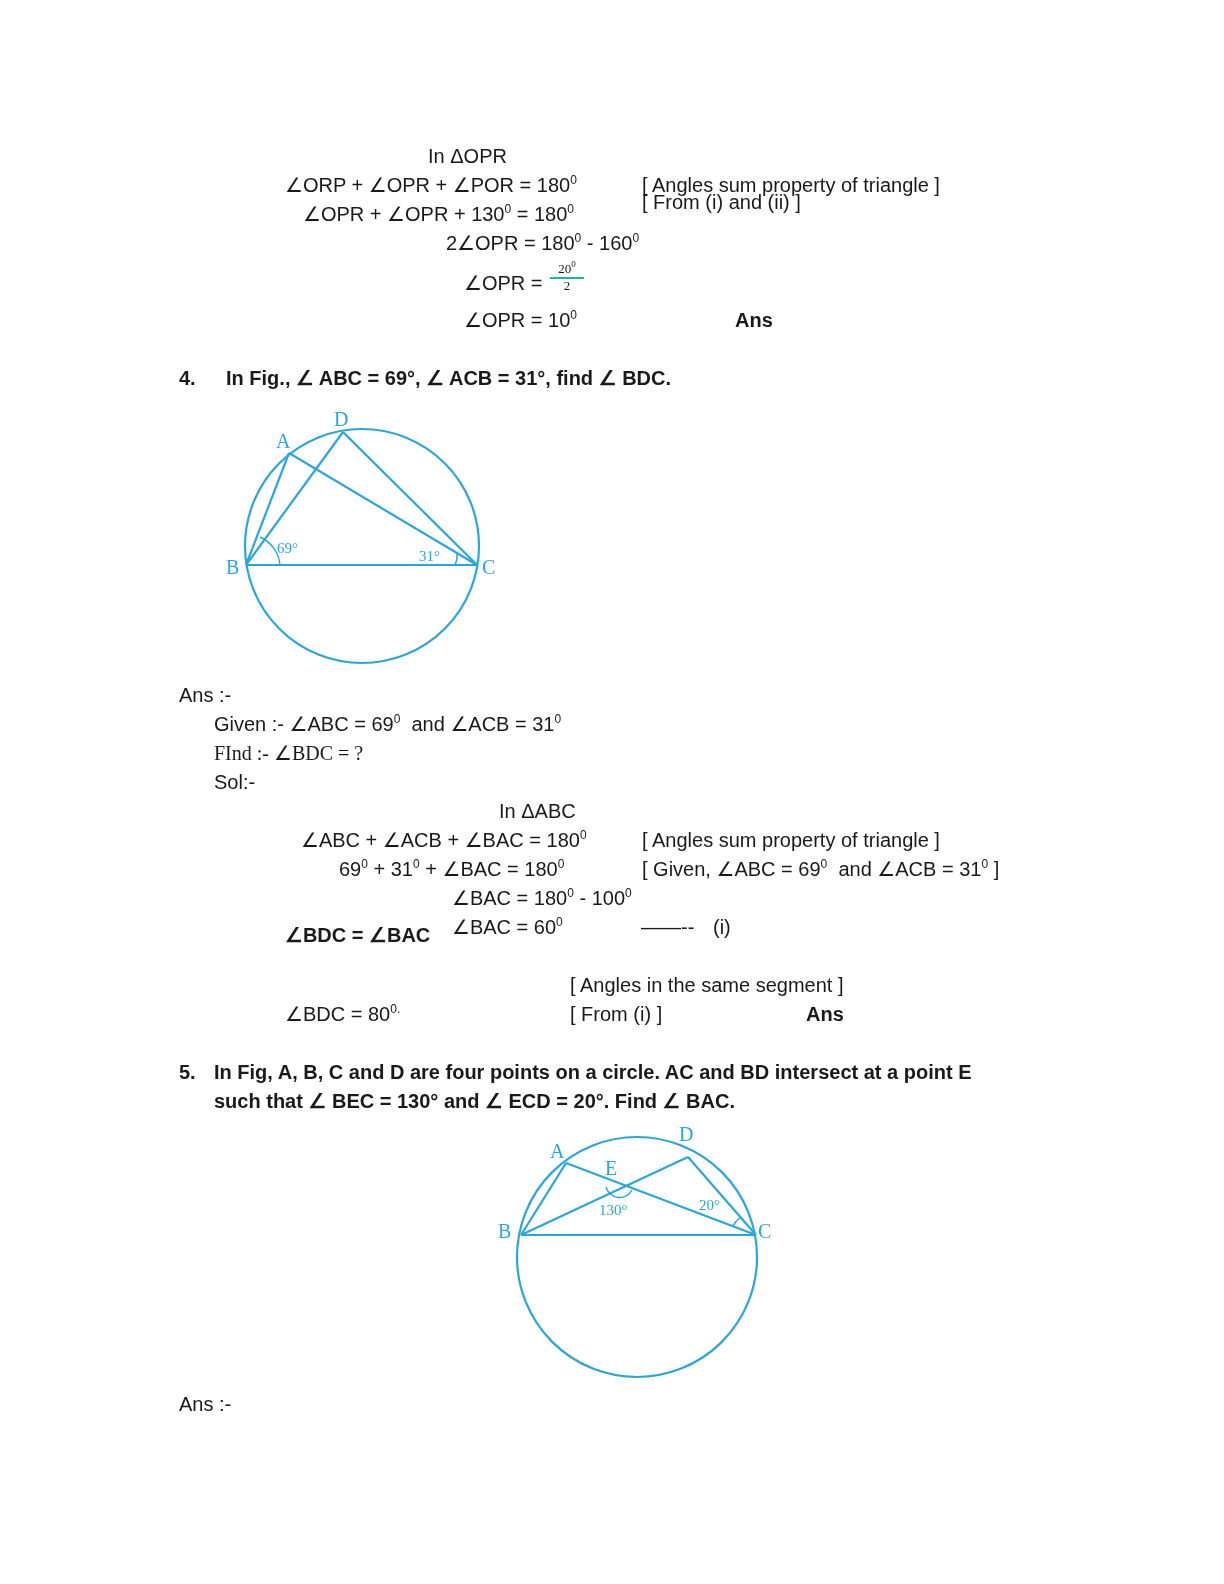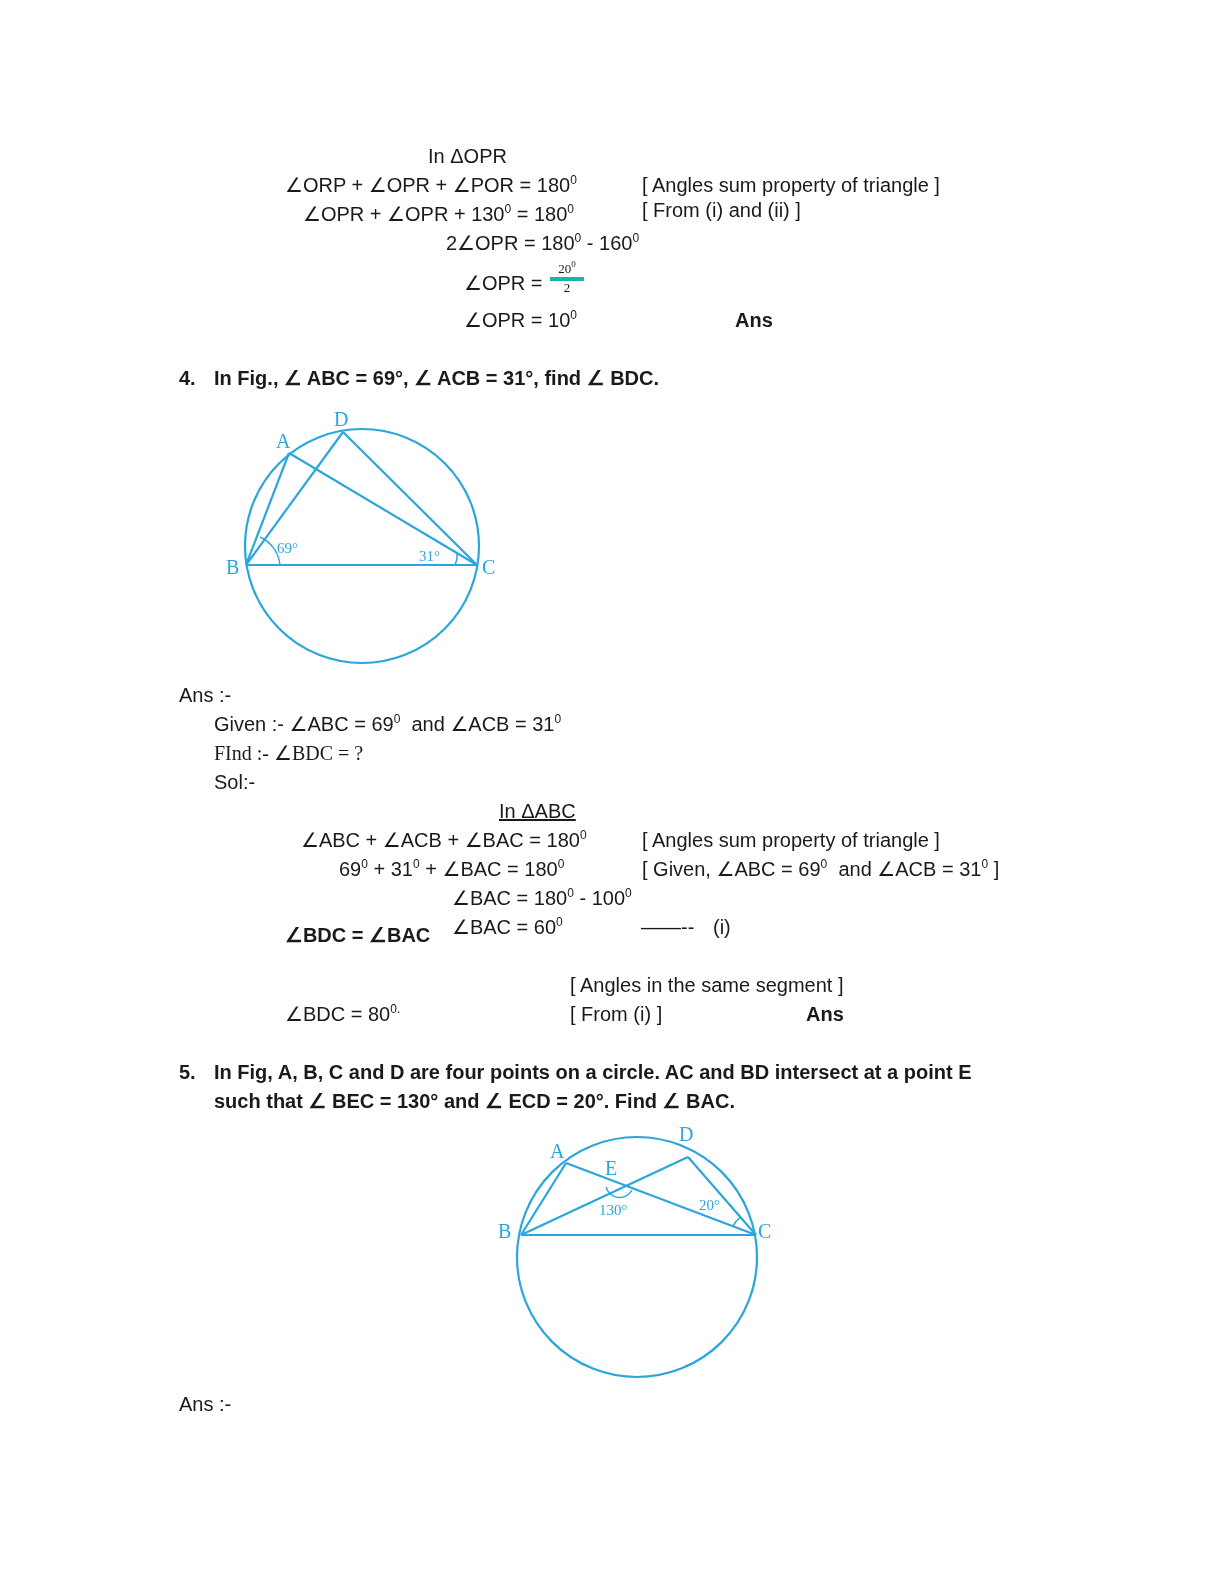--- a/index.html
+++ b/index.html
@@ -3,49 +3,49 @@
   <meta charset="utf-8">
   <style>
     html, body { margin: 0; padding: 0; background: #ffffff; }
     body { width: 1224px; height: 1584px; position: relative; overflow: hidden;
            font-family: "Liberation Sans", sans-serif; color: #1a1a1a; }
     .t { position: absolute; font-size: 20px; white-space: nowrap; line-height: 24px; }
     .b { font-weight: bold; }
     .u { font-weight: bold; margin-left: 22px; }
     sup { font-size: 12px; vertical-align: 8px; line-height: 0; }
     .frac { position: absolute; font-family: "Liberation Serif", serif; font-size: 13px; text-align: center; width: 34px; }
-    .frac .num { border-bottom: 4px solid #14b8a6; padding-bottom: 1px; line-height: 14px; }
+    .frac .num { border-bottom: 2px solid #14b8a6; padding-bottom: 1px; line-height: 14px; }
     .frac .den { line-height: 14px; }
     svg { position: absolute; left: 0; top: 0; }
     .lbl { font-family: "Liberation Serif", serif; fill: #2aa6dc; }
   </style>
 </head>
 <body>
 
 <div class="t" style="left:428px;top:144px;">In ΔOPR</div>
 
 <div class="t" style="left:285px;top:173px;"><span>∠ORP + ∠OPR + ∠POR = 180</span><sup>0</sup></div>
 <div class="t" style="left:642px;top:173px;">[ Angles sum property of triangle ]</div>
 
 <div class="t" style="left:303px;top:202px;"><span>∠OPR + ∠OPR + 130</span><sup>0</sup><span> = 180</span><sup>0</sup></div>
-<div class="t" style="left:642px;top:198px;">[ From (i) and (ii) ]</div>
+<div class="t" style="left:642px;top:190px;">[ From (i) and (ii) ]</div>
 
 <div class="t" style="left:446px;top:231px;"><span>2∠OPR = 180</span><sup>0</sup><span> - 160</span><sup>0</sup></div>
 
 <div class="t" style="left:464px;top:271px;">∠OPR = </div>
 <div class="frac" style="left:550px;top:262px;">
   <div class="num"><span>20</span><sup style="font-size:9px;vertical-align:6px;">0</sup></div>
   <div class="den">2</div>
 </div>
 
 <div class="t" style="left:464px;top:308px;"><span>∠OPR = 10</span><sup>0</sup></div>
 <div class="t u" style="left:713px;top:308px;">Ans</div>
 
 <div class="t b" style="left:179px;top:366px;">4.</div>
-<div class="t b" style="left:214px;top:366px;">In Fig., ∠ ABC = 69°, ∠ ACB = 31°, find ∠ BDC.</div>
+<div class="t b" style="left:226px;top:366px;">In Fig., ∠ ABC = 69°, ∠ ACB = 31°, find ∠ BDC.</div>
 
 <svg width="1224" height="1584">
   <g stroke="#2aa6dc" stroke-width="2.2" fill="none">
     <circle cx="362" cy="546" r="117"></circle>
     <line x1="246" y1="565" x2="477" y2="565"></line>
     <line x1="246" y1="565" x2="289" y2="453"></line>
     <line x1="246" y1="565" x2="343" y2="432"></line>
     <line x1="289" y1="453" x2="477" y2="565"></line>
     <line x1="343" y1="432" x2="477" y2="565"></line>
     <path d="M 280 565 A 34 34 0 0 0 260 537" stroke-width="1.4"></path>
@@ -57,21 +57,21 @@
   <text class="lbl" x="482" y="574" font-size="20">C</text>
   <text class="lbl" x="277" y="553" font-size="15">69°</text>
   <text class="lbl" x="419" y="561" font-size="15">31°</text>
 </svg>
 
 <div class="t" style="left:179px;top:683px;">Ans :-</div>
 <div class="t" style="left:214px;top:712px;"><span>Given :- ∠ABC = 69</span><sup>0</sup><span style="white-space:pre;">  and ∠ACB = 31</span><sup>0</sup></div>
 <div class="t" style="left:214px;top:741px;font-family:Liberation Serif, serif;">FInd :- ∠BDC = ?</div>
 <div class="t" style="left:214px;top:770px;">Sol:-</div>
 
-<div class="t" style="left:499px;top:799px;text-decoration:underline;">In ΔABC</div>
+<div class="t" style="left:499px;top:799px;">In ΔABC</div>
 
 <div class="t" style="left:285px;top:828px;margin-left:16px;"><span>∠ABC + ∠ACB + ∠BAC = 180</span><sup>0</sup></div>
 <div class="t" style="left:642px;top:828px;">[ Angles sum property of triangle ]</div>
 
 <div class="t" style="left:339px;top:857px;"><span>69</span><sup>0</sup> + 31<sup>0</sup> + ∠BAC = 180<sup>0</sup></div>
 <div class="t" style="left:642px;top:857px;"><span>[ Given, ∠ABC = 69</span><sup>0</sup><span style="white-space:pre;">  and ∠ACB = 31</span><sup>0</sup>  ]</div>
 
 <div class="t" style="left:452px;top:886px;"><span>∠BAC = 180</span><sup>0</sup> - 100<sup>0</sup></div>
 
 <div class="t" style="left:452px;top:915px;"><span>∠BAC = 60</span><sup>0</sup></div>

